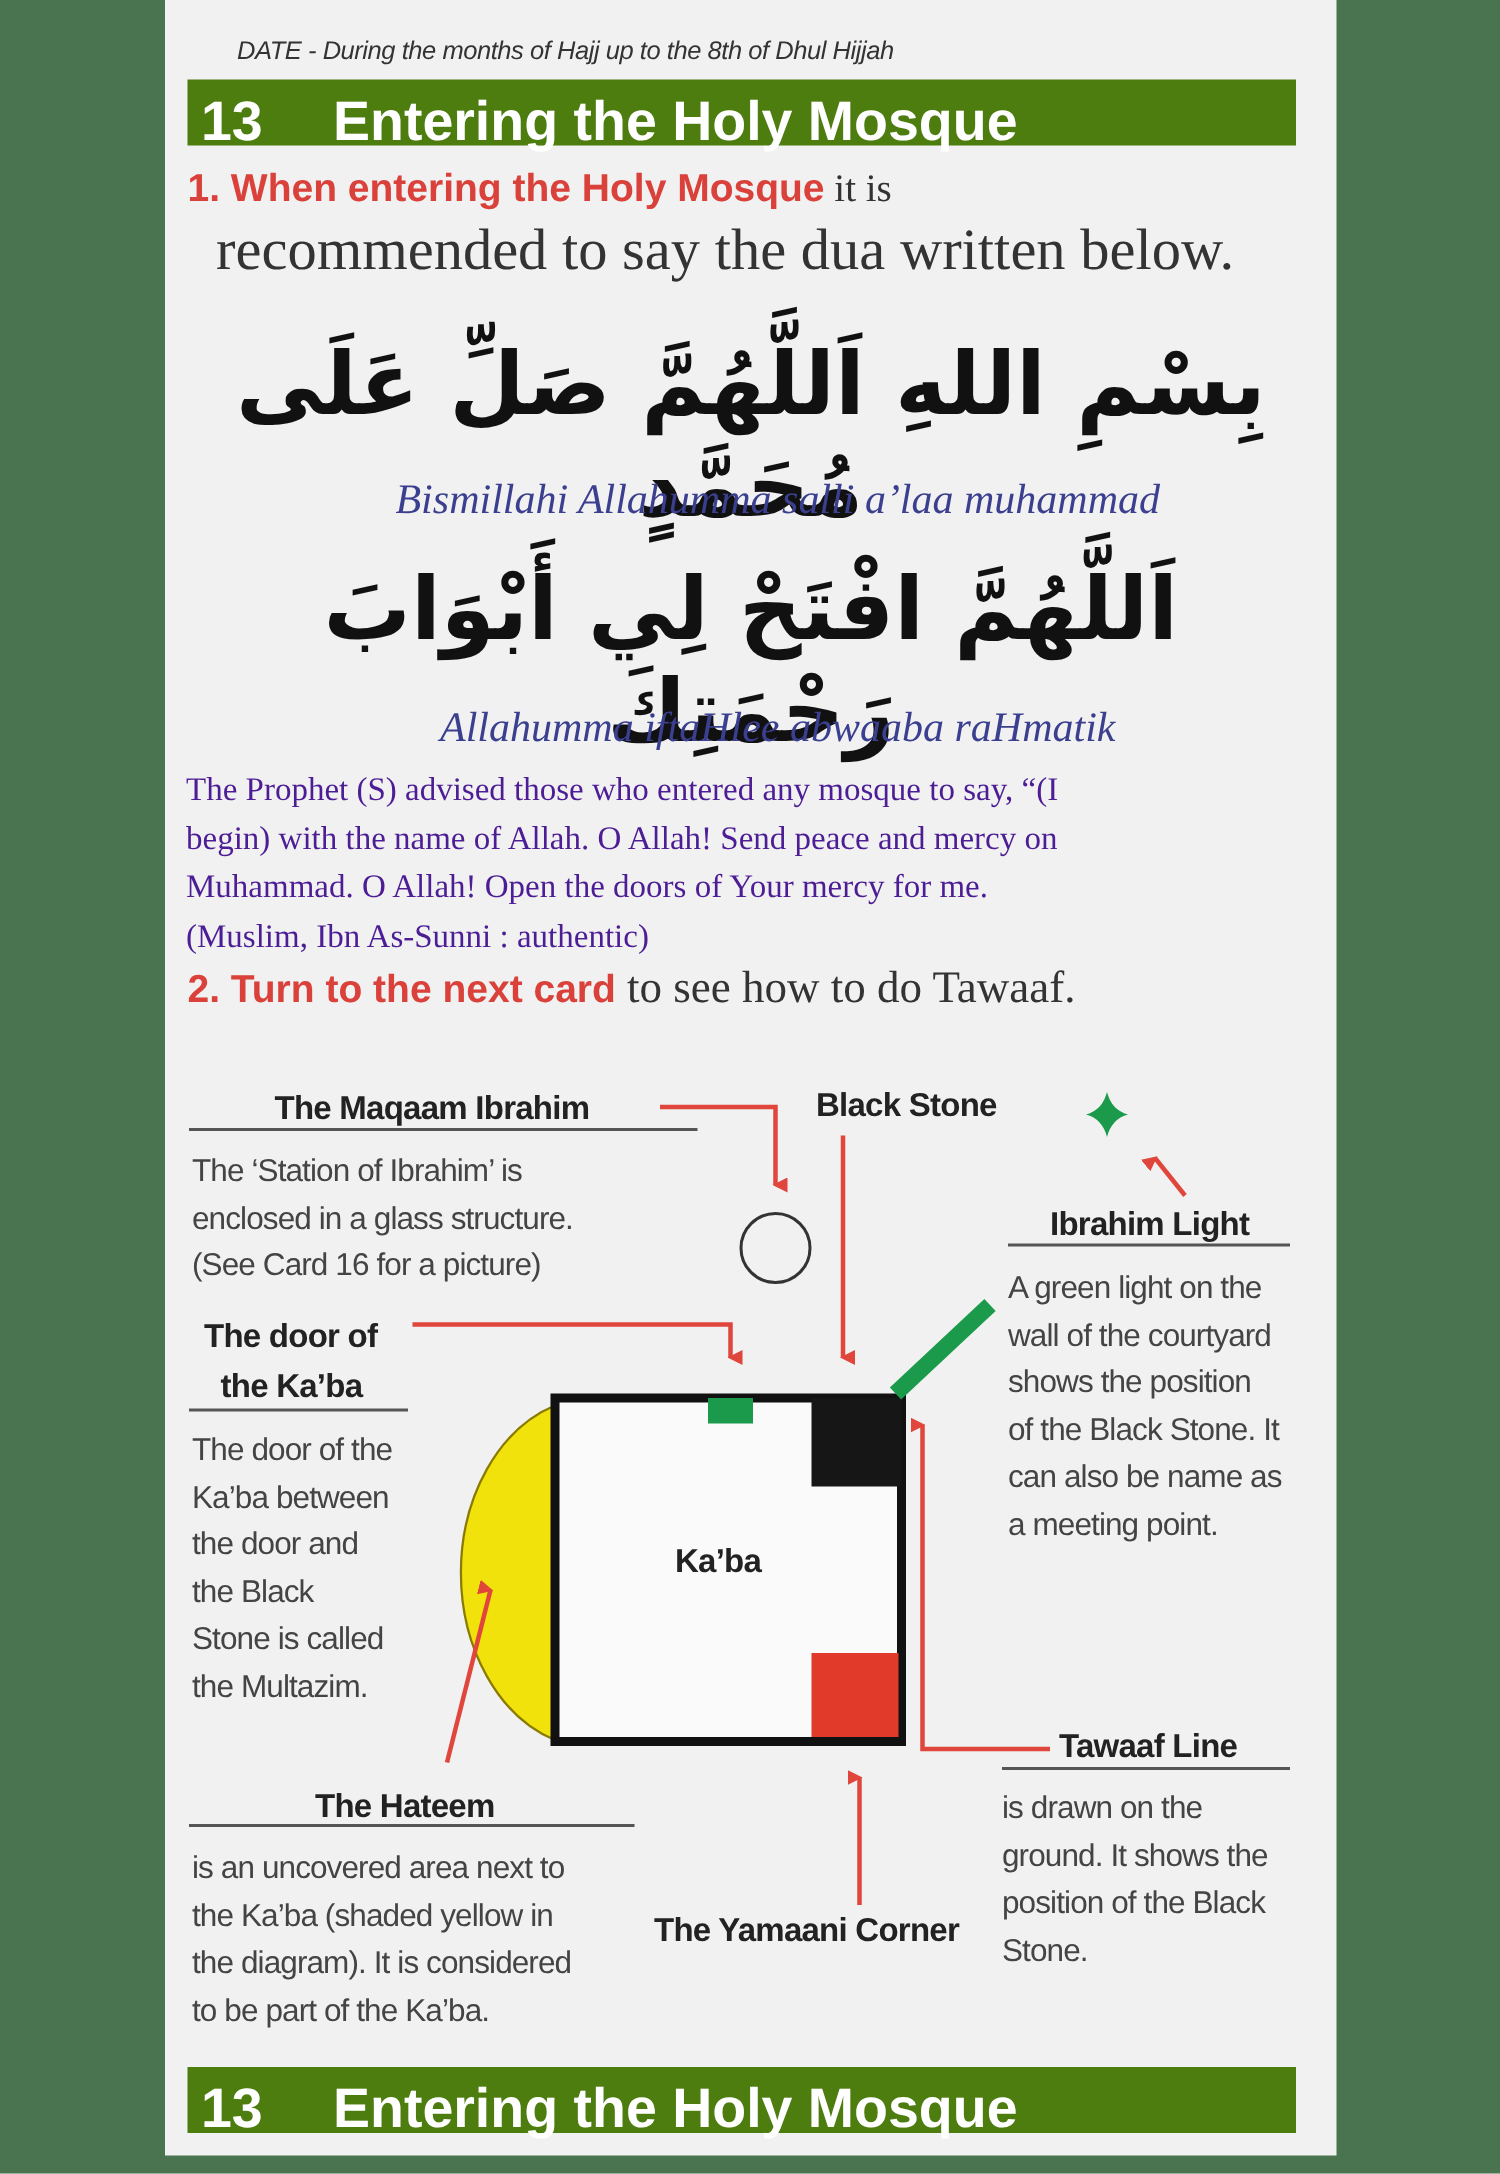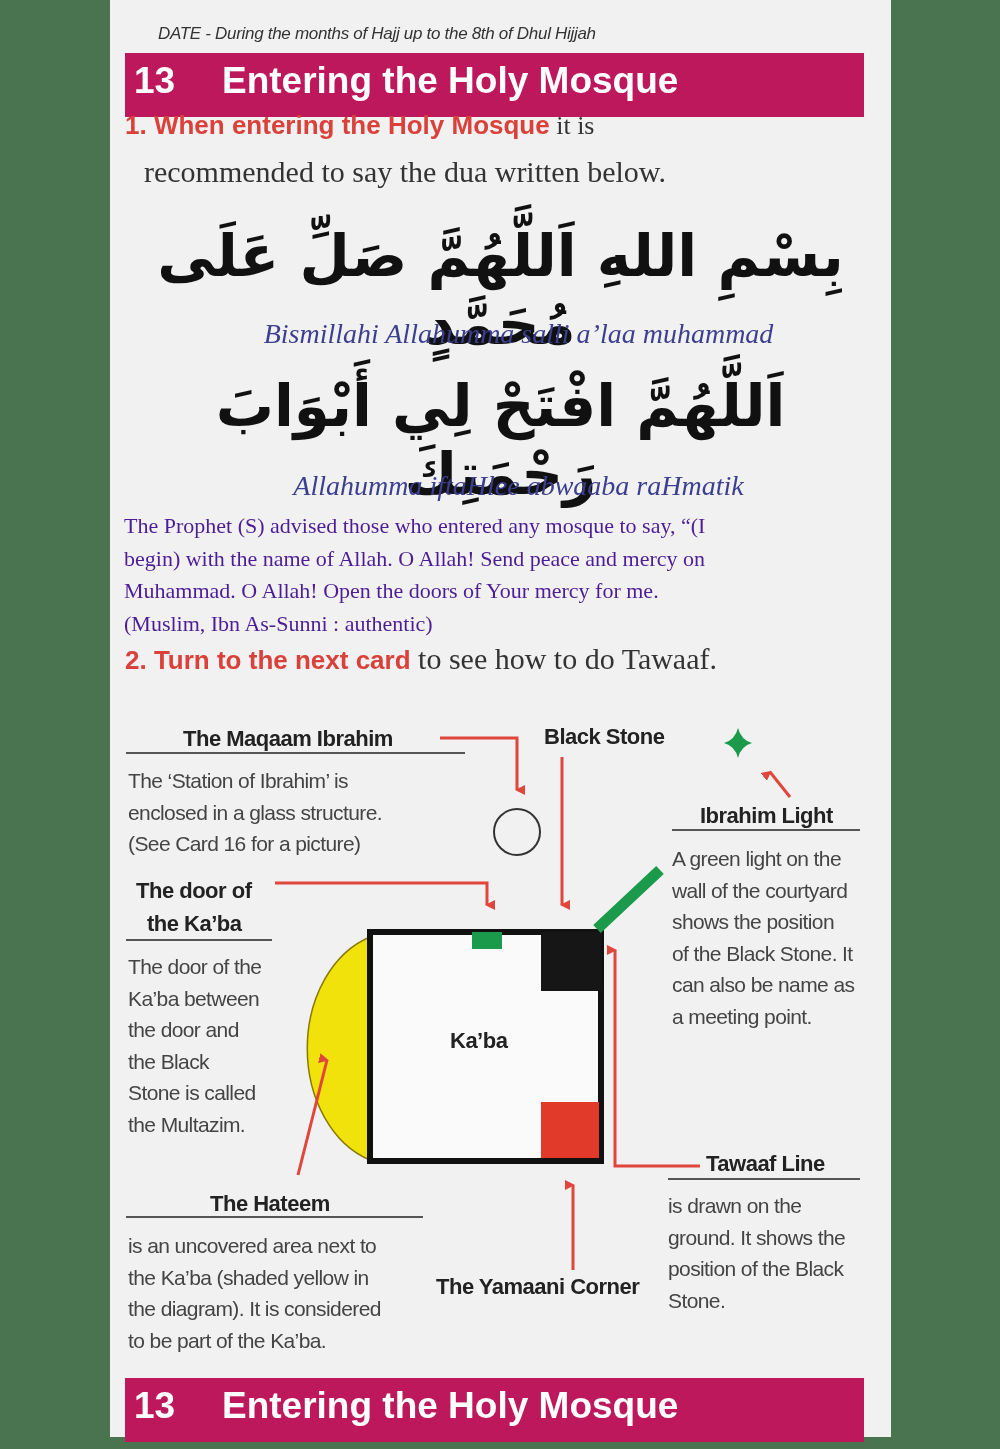--- a/index.html
+++ b/index.html
@@ -1,20 +1,20 @@
 <!DOCTYPE html>
 <html><head>
 <meta charset="utf-8">
 <style>
   html, body { margin:0; padding:0; }
   body { width:1000px; height:1449px; background:#4a7350; position:relative; overflow:hidden; }
   .card { position:absolute; left:110px; top:0; width:781px; height:1437px; background:#f1f1f1; }
   .abs { position:absolute; }
   .date { left:16px; top:24px; font:italic 17px "Liberation Sans", sans-serif; color:#333; letter-spacing:-0.3px;margin-left:32px; }
-  .banner { left:15px; width:739px; height:64px; background:#be185d; color:#fff; font:bold 37px "Liberation Sans", sans-serif; line-height:56px; white-space:nowrap; }
+  .banner { left:15px; width:739px; height:44px; background:#4d7c0f; color:#fff; font:bold 37px "Liberation Sans", sans-serif; line-height:56px; white-space:nowrap; }
   .banner .num { display:inline-block; margin-left:9px; width:88px; }
   .step { font:26px "Liberation Serif", serif; color:#333; white-space:nowrap; }
   .step .red { font:bold 26px "Liberation Sans", sans-serif; color:#d9413a; }
   .arabic { width:781px; left:0; text-align:center; font:bold 58px "DejaVu Sans", sans-serif; color:#111; direction:rtl; }
   .translit { width:817px; left:0; text-align:center; font:italic 28px "Liberation Serif", serif; color:#3b3f8f; }
   .para { left:14px; width:740px; font:22px "Liberation Serif", serif; color:#4c1d95; line-height:32.5px; }
   .lbl { font:bold 22px "Liberation Sans", sans-serif; color:#222; letter-spacing:-0.5px; white-space:nowrap; }
   .desc { font:21px "Liberation Sans", sans-serif; color:#444; letter-spacing:-0.6px; line-height:31.5px; }
   svg.diag { position:absolute; left:0; top:0; }
 </style>
@@ -25,21 +25,21 @@
 
   <div class="abs date">DATE - During the months of Hajj up to the 8th of Dhul Hijjah</div>
 
   <div class="abs banner" style="top:53px;">
     <span class="num">13</span><span>Entering the Holy Mosque</span>
   </div>
 
   <div class="abs step" style="left:15px; top:110px;">
     <span class="red">1. When entering the Holy Mosque</span><span> it is</span>
   </div>
-  <div class="abs step" style="left:34px; top:155px; font-size:30px;">recommended to say the dua written below.</div>
+  <div class="abs step" style="left:34px; top:144px; font-size:39px;">recommended to say the dua written below.</div>
 
   <div class="abs arabic" style="top:222px;">بِسْمِ اللهِ اَللَّهُمَّ صَلِّ عَلَى مُحَمَّدٍ</div>
   <div class="abs translit" style="top:318px;">Bismillahi Allahumma salli a’laa muhammad</div>
   <div class="abs arabic" style="top:372px;">اَللَّهُمَّ افْتَحْ لِي أَبْوَابَ رَحْمَتِكَ</div>
   <div class="abs translit" style="top:470px;">Allahumma iftaHlee abwaaba raHmatik</div>
 
   <div class="abs para" style="top:510px;">
     <div>The Prophet (S) advised those who entered any mosque to say, “(I</div>
     <div>begin) with the name of Allah. O Allah! Send peace and mercy on</div>
     <div>Muhammad. O Allah! Open the doors of Your mercy for me.</div>

